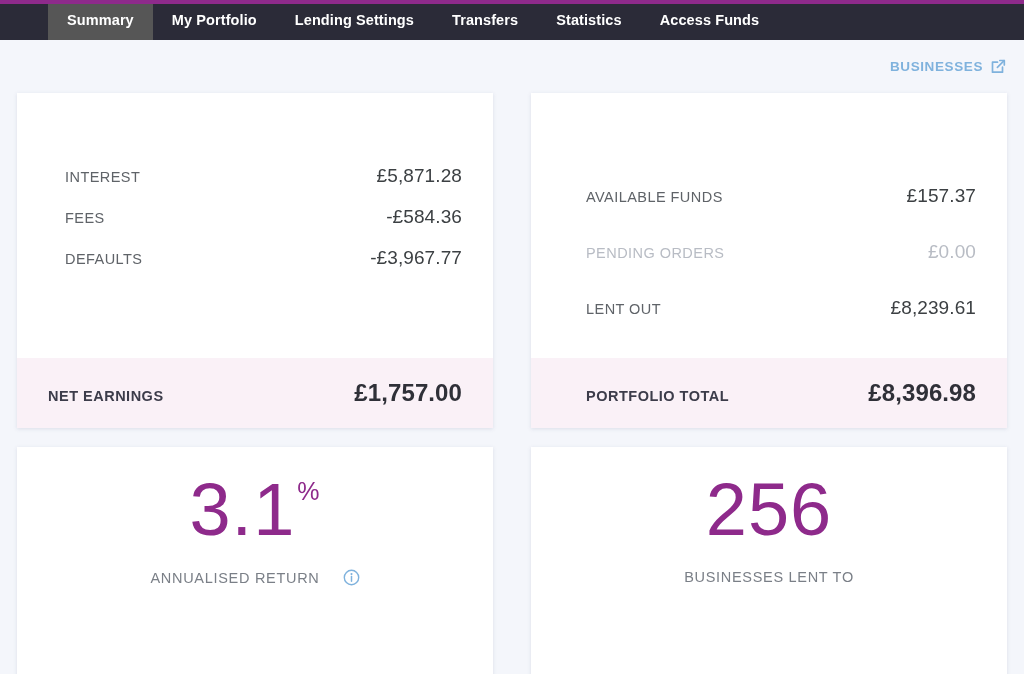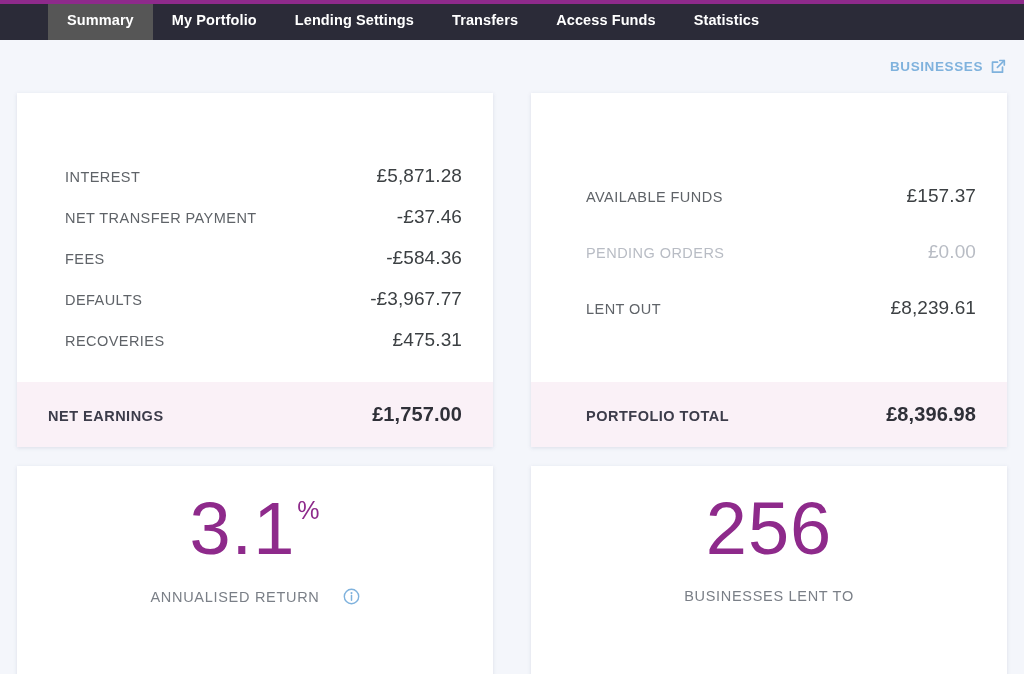--- a/index.html
+++ b/index.html
@@ -126,21 +126,21 @@
   .card-footer.right-pad { padding-left: 55px; }
   .footer-label {
     color: #3c3c4a;
     font-size: 14.5px;
     font-weight: bold;
     letter-spacing: 0.5px;
     text-transform: uppercase;
   }
   .footer-value {
     color: #2f3038;
-    font-size: 20px;
+    font-size: 24px;
     font-weight: bold;
     letter-spacing: 0.1px;
   }
 
   
   .card-row.bottom { margin-top: 19px; }
   .metric-card {
     background: #ffffff;
     flex: 1;
     box-shadow: 0 1px 4px rgba(60,70,110,0.13);
@@ -190,24 +190,24 @@
   <div class="tab">
     <span>My Portfolio</span>
   </div>
   <div class="tab">
     <span>Lending Settings</span>
   </div>
   <div class="tab">
     <span>Transfers</span>
   </div>
   <div class="tab">
+    <span>Statistics</span>
+  </div>
+  <div class="tab">
     <span>Access Funds</span>
-  </div>
-  <div class="tab">
-    <span>Statistics</span>
   </div>
 </div>
 
 <div class="content">
 
   <div class="definitions-row">
     <a class="definitions-link">
       <span>BUSINESSES</span>
       <svg class="ext-icon" width="17" height="17" viewBox="0 0 17 17" fill="none">
         <path d="M12.5 9.2V14.2H2.5V4.2H7.5" stroke="#7fb2dd" stroke-width="1.7" stroke-linecap="round" stroke-linejoin="round"></path>
@@ -219,34 +219,26 @@
 
   <div class="card-row">
 
     <div class="card">
       <div class="card-body">
         <div class="stat-line">
           <span class="stat-label">INTEREST</span>
           <span class="stat-value">£5,871.28</span>
         </div>
         <div class="stat-line">
-          <span class="stat-label">NET TRANSFER PAYMENT</span>
-          <span class="stat-value">-£37.46</span>
-        </div>
-        <div class="stat-line">
           <span class="stat-label">FEES</span>
           <span class="stat-value">-£584.36</span>
         </div>
         <div class="stat-line">
           <span class="stat-label">DEFAULTS</span>
           <span class="stat-value">-£3,967.77</span>
-        </div>
-        <div class="stat-line">
-          <span class="stat-label">RECOVERIES</span>
-          <span class="stat-value">£475.31</span>
         </div>
       </div>
       <div class="card-footer">
         <span class="footer-label">NET EARNINGS</span>
         <span class="footer-value">£1,757.00</span>
       </div>
     </div>
 
     <div class="card">
       <div class="card-body right-pad">

